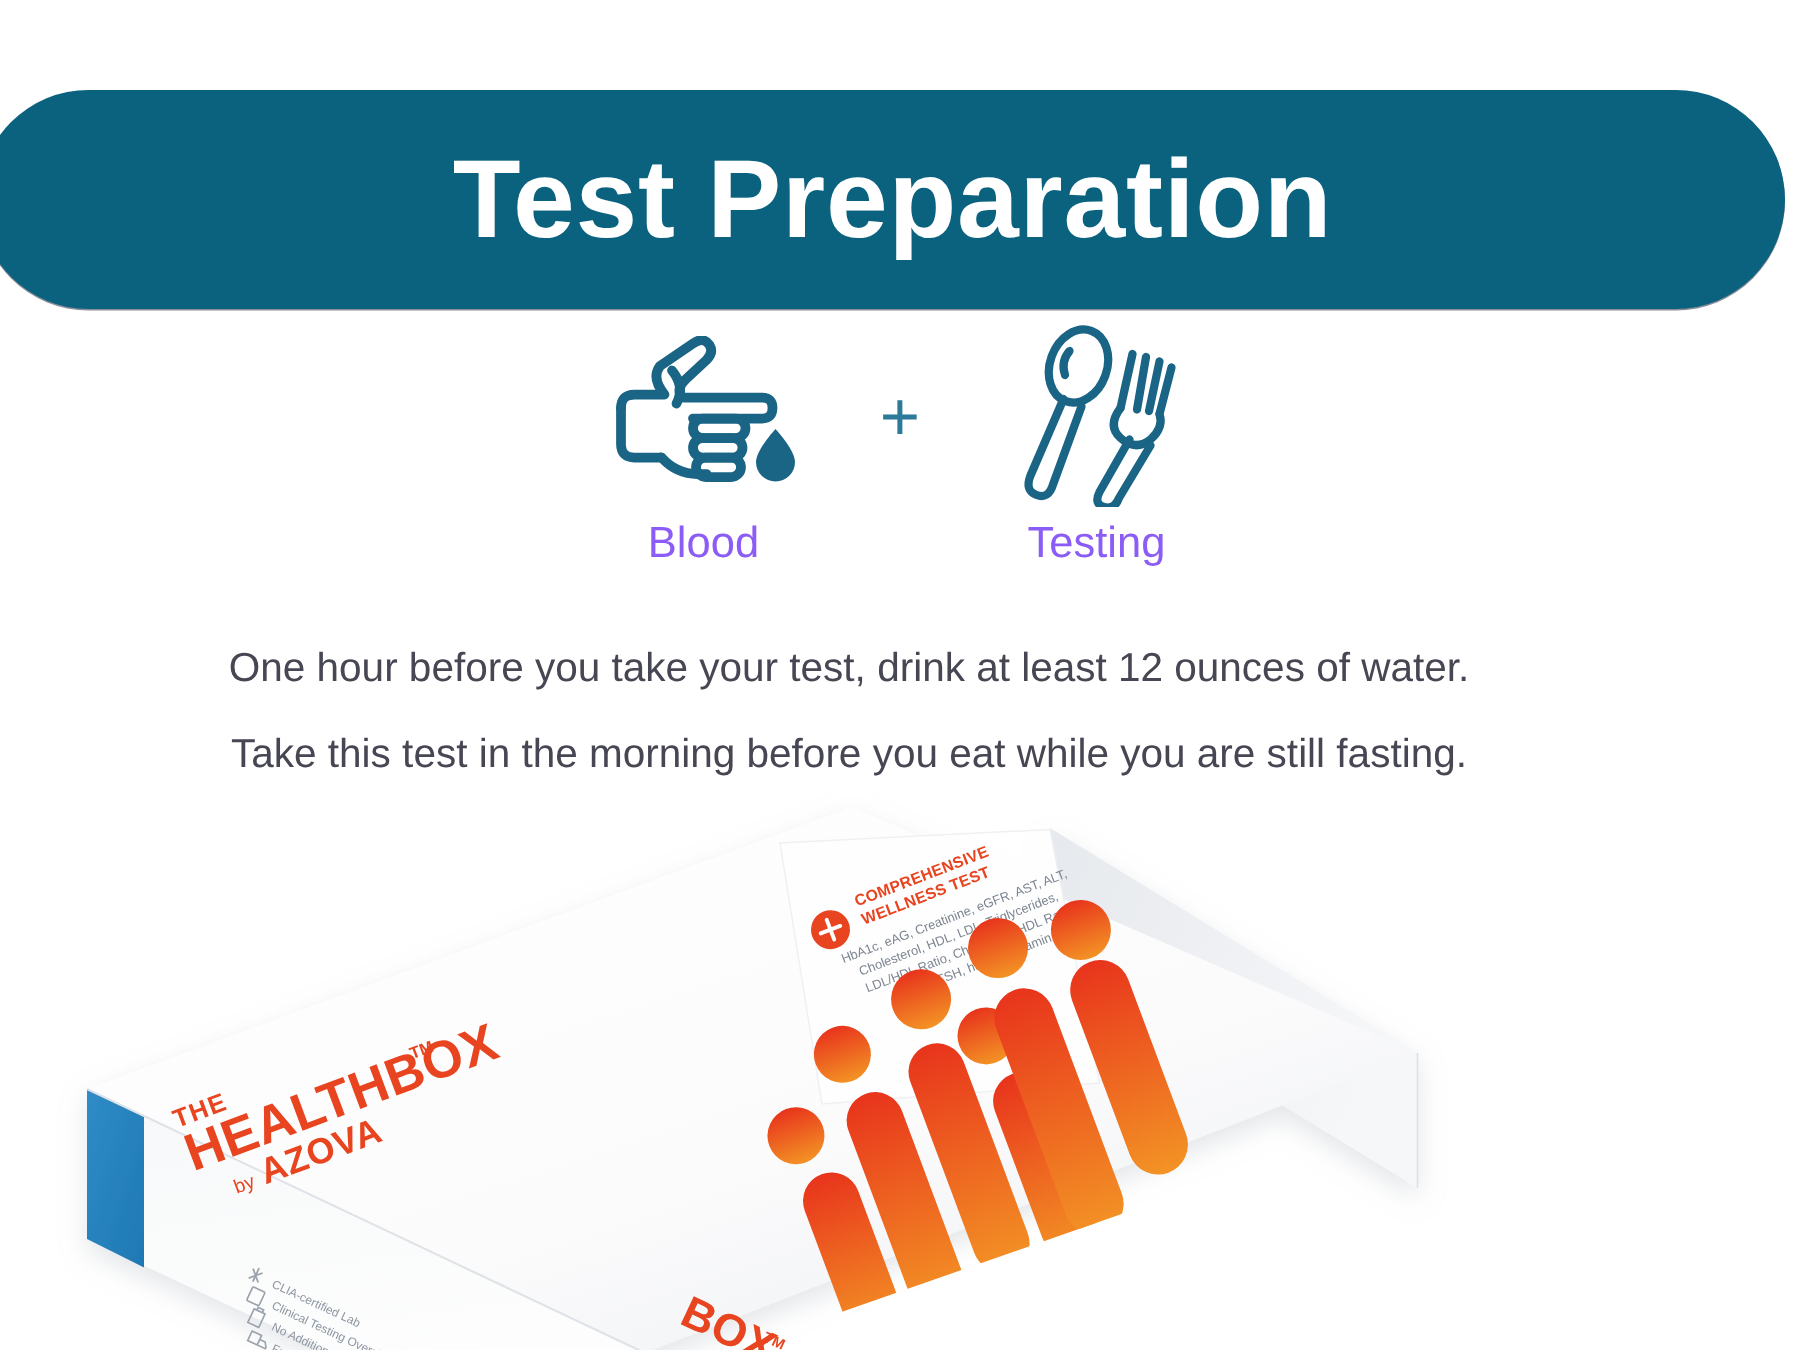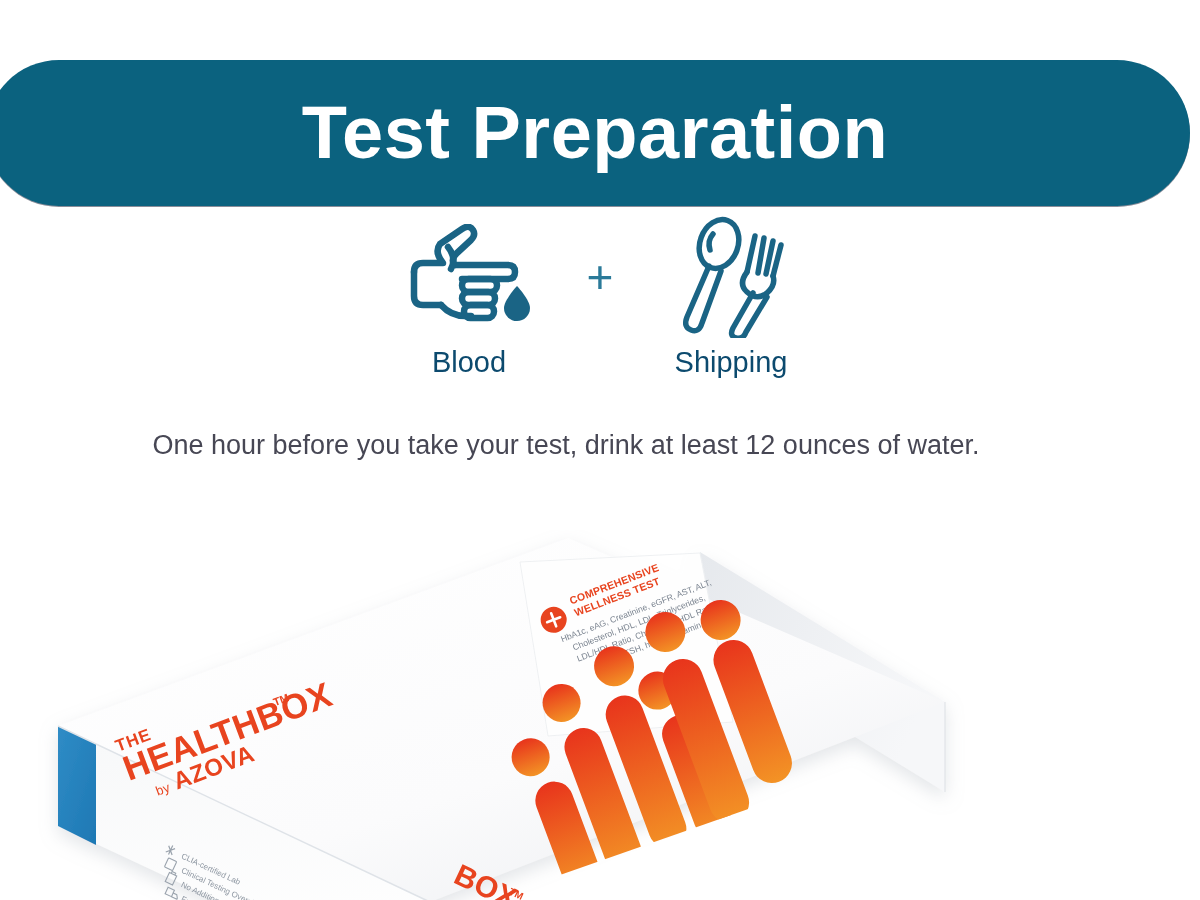--- a/index.html
+++ b/index.html
@@ -57,21 +57,21 @@
     flex-direction: column;
     align-items: center;
   }
   .prep-icon-wrap {
     height: 130px;
     display: flex;
     align-items: center;
     justify-content: center;
   }
   .prep-label {
-    color: #0c4a6e;
+    color: #8b5cf6;
     font-size: 29px;
     font-weight: 400;
     margin-top: 6px;
     line-height: 1;
   }
   #prep-plus {
     width: 72px;
     height: 130px;
     display: flex;
     align-items: center;
@@ -161,27 +161,28 @@
           <path d="M89 22 L83 57"></path>
           <path d="M98 25 L91 58"></path>
           <path d="M106 29 L98 60"></path>
 
           <path d="M72 56 q-9 12 0 20 q10 9 20 1 q9 -8 6 -17"></path>
 
           <path d="M78 77 L58 112 q-4 8 3 10 q7 2 10 -6 L92 81"></path>
         </g>
       </svg>
     </div>
-    <div class="prep-label">Shipping</div>
+    <div class="prep-label">Testing</div>
   </div>
 
 </div>
 
 <div id="instructions">
   <p class="instruction-line">One hour before you take your test, drink at least 12 ounces of water.</p>
+  <p class="instruction-line">Take this test in the morning before you eat while you are still fasting.</p>
 </div>
 
 <div id="product-photo">
   <svg width="1200" height="370" viewBox="0 0 1200 370">
     <defs>
       <linearGradient id="figGrad" x1="0" y1="0" x2="0" y2="1">
         <stop offset="0%" stop-color="#e8341c"></stop>
         <stop offset="100%" stop-color="#f39325"></stop>
       </linearGradient>
       <linearGradient id="topFace" x1="0.1" y1="0" x2="0.9" y2="1">

